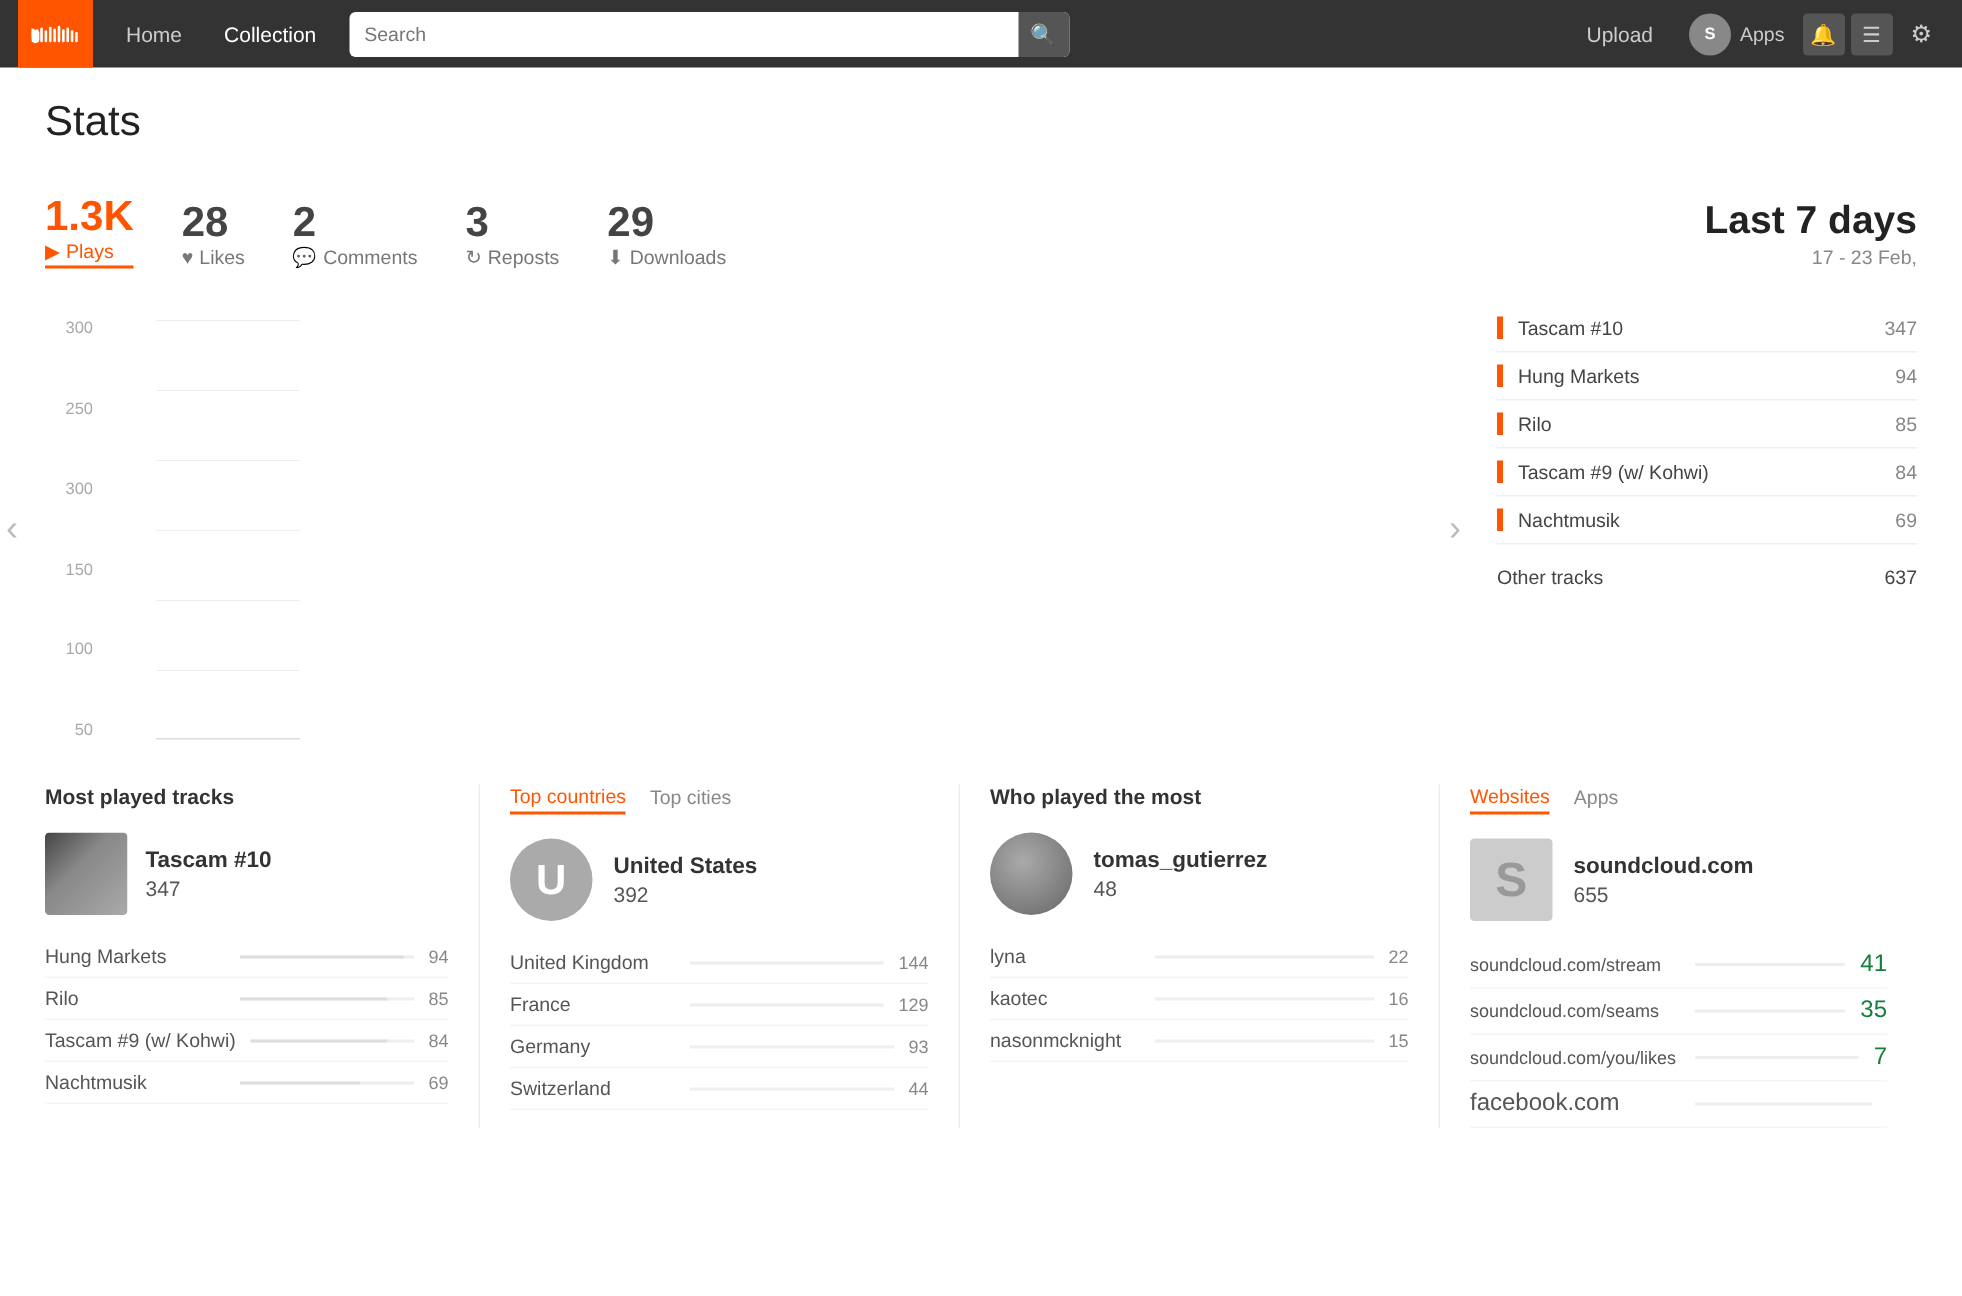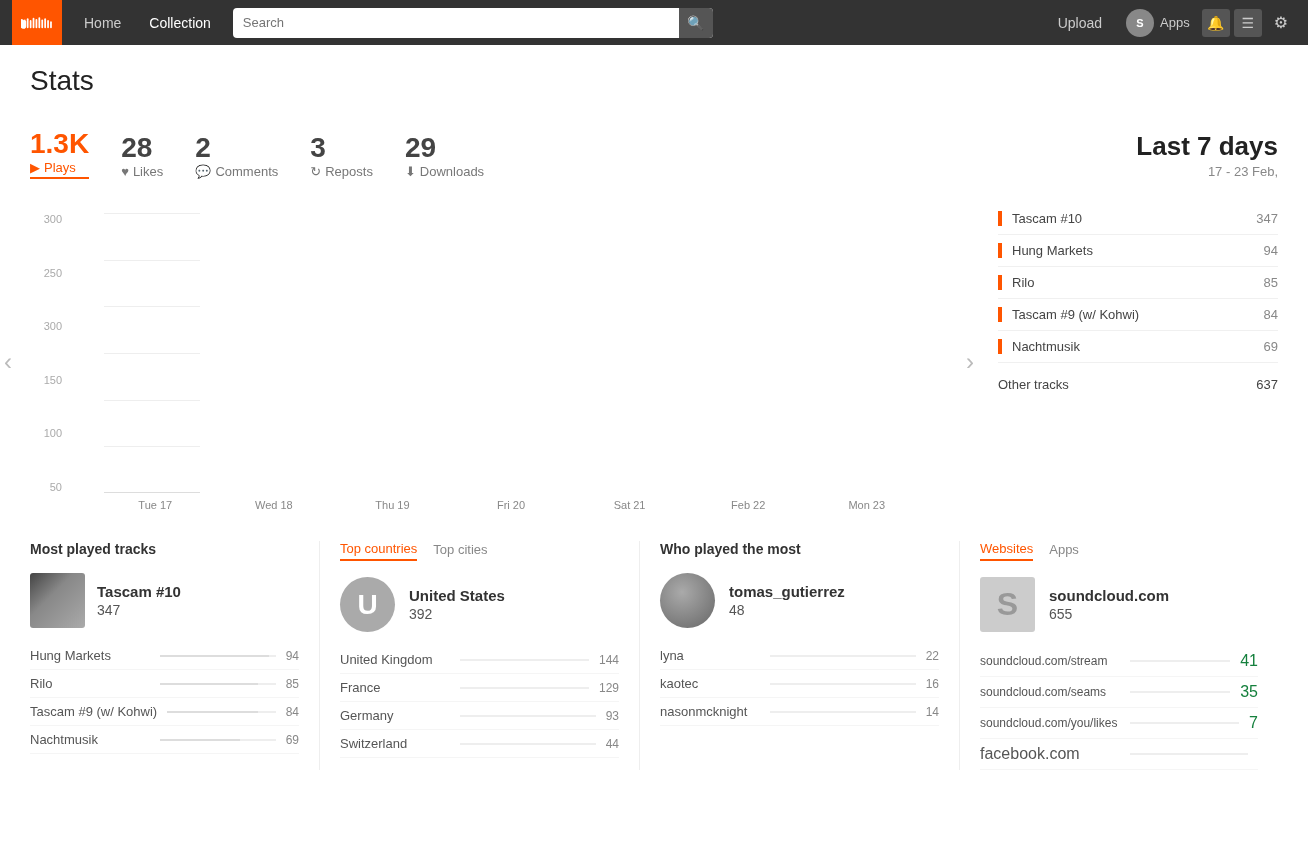--- a/index.html
+++ b/index.html
@@ -646,29 +646,20 @@
                   <div class="bar-segment" style="height: 12.1333px; background: rgb(255, 224, 176);"></div>
                   <div class="bar-segment" style="height: 20.5333px; background: rgb(255, 187, 68);"></div>
                   <div class="bar-segment" style="height: 23.3333px; background: rgb(255, 170, 0);"></div>
                   <div class="bar-segment" style="height: 18.6667px; background: rgb(255, 153, 0);"></div>
                   <div class="bar-segment" style="height: 23.3333px; background: rgb(255, 119, 0);"></div>
                   <div class="bar-segment" style="height: 46.6667px; background: rgb(255, 85, 0);"></div>
                 </div>
               </div>
             </div>
         </div>
-        <div class="x-labels" id="x-labels">
-            <div class="x-label">Tue 17</div>
-            <div class="x-label">Wed 18</div>
-            <div class="x-label">Thu 19</div>
-            <div class="x-label">Fri 20</div>
-            <div class="x-label">Sat 21</div>
-            <div class="x-label">Feb 22</div>
-            <div class="x-label">Mon 23</div>
-          </div>
         <button class="nav-arrow nav-arrow-right">›</button>
       </div>
     </div>
 
     <div class="chart-right" id="track-list-right">
 
     <div class="track-list-item">
     <div class="track-bar-indicator"></div>
     <span class="track-name">Tascam #10</span>
     <span class="track-count">347</span>
@@ -797,21 +788,21 @@
     <span class="small-user-count">22</span>
   </div>
           <div class="small-user-row">
     <span style="min-width:100px">kaotec</span>
     <div class="small-user-bar"></div>
     <span class="small-user-count">16</span>
   </div>
           <div class="small-user-row">
     <span style="min-width:100px">nasonmcknight</span>
     <div class="small-user-bar"></div>
-    <span class="small-user-count">14</span>
+    <span class="small-user-count">15</span>
   </div>
         </div>
     </div>
 
     <div class="bottom-section">
       <div class="tab-row">
         <button class="tab-btn active">Websites</button>
         <button class="tab-btn">Apps</button>
       </div>
       <div class="site-featured">

